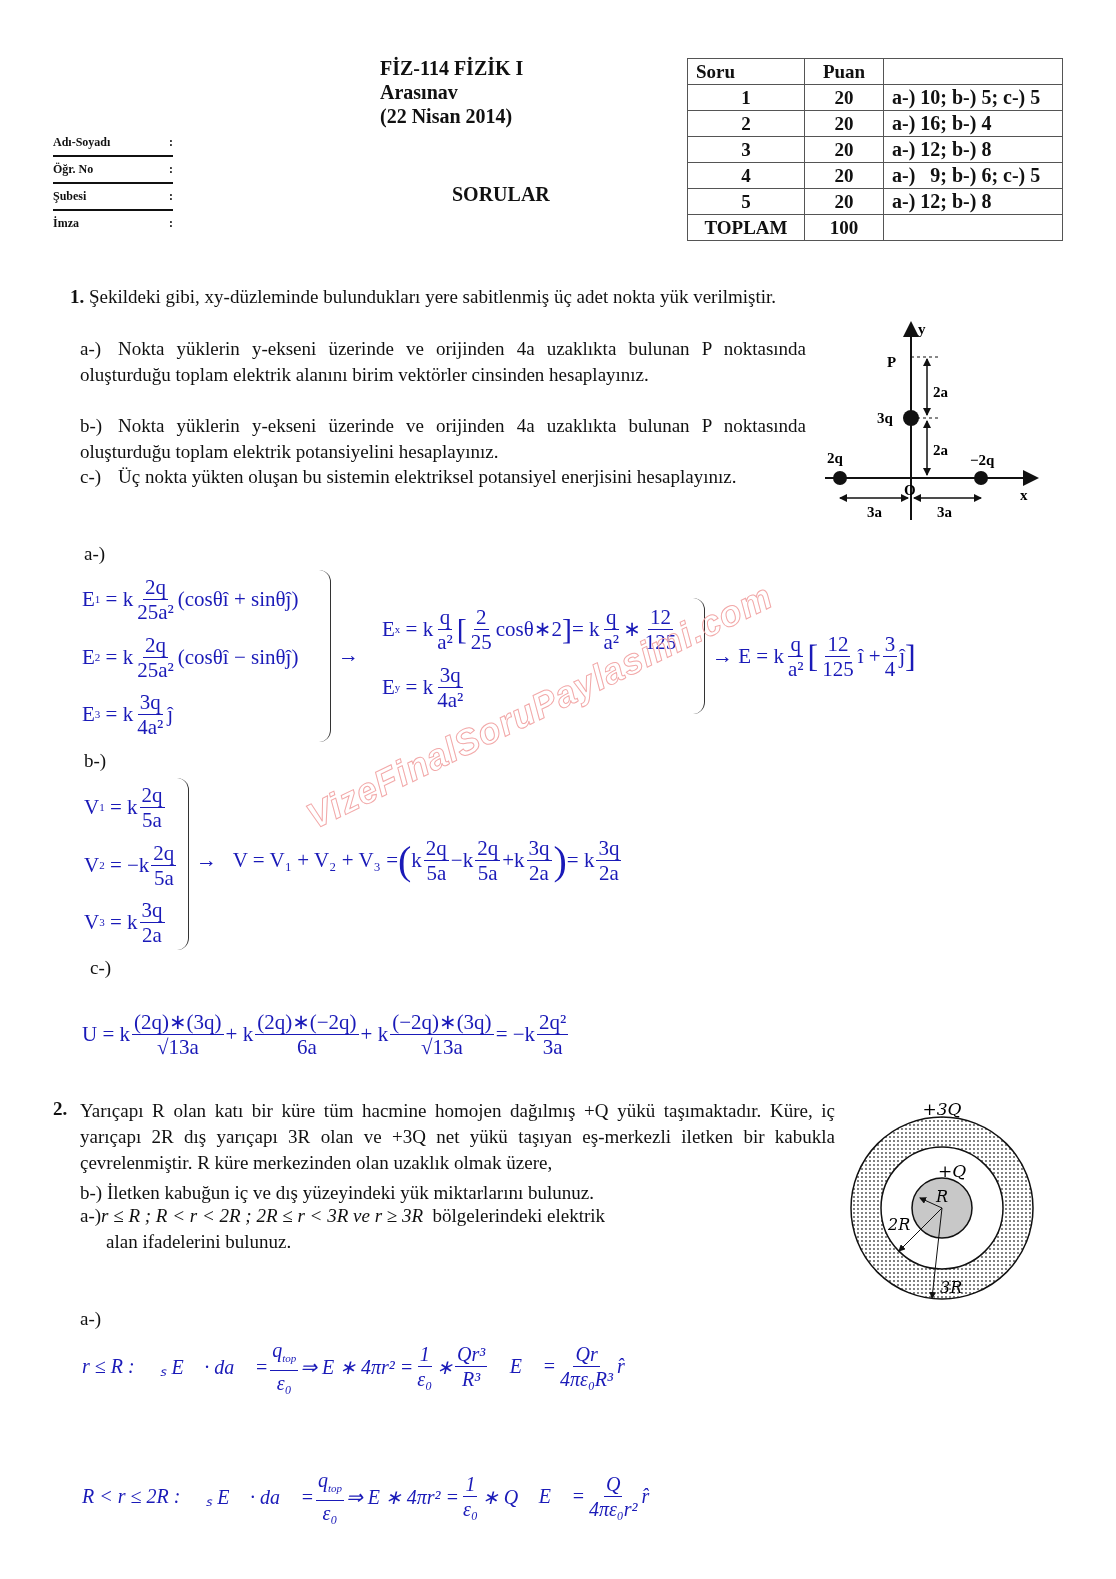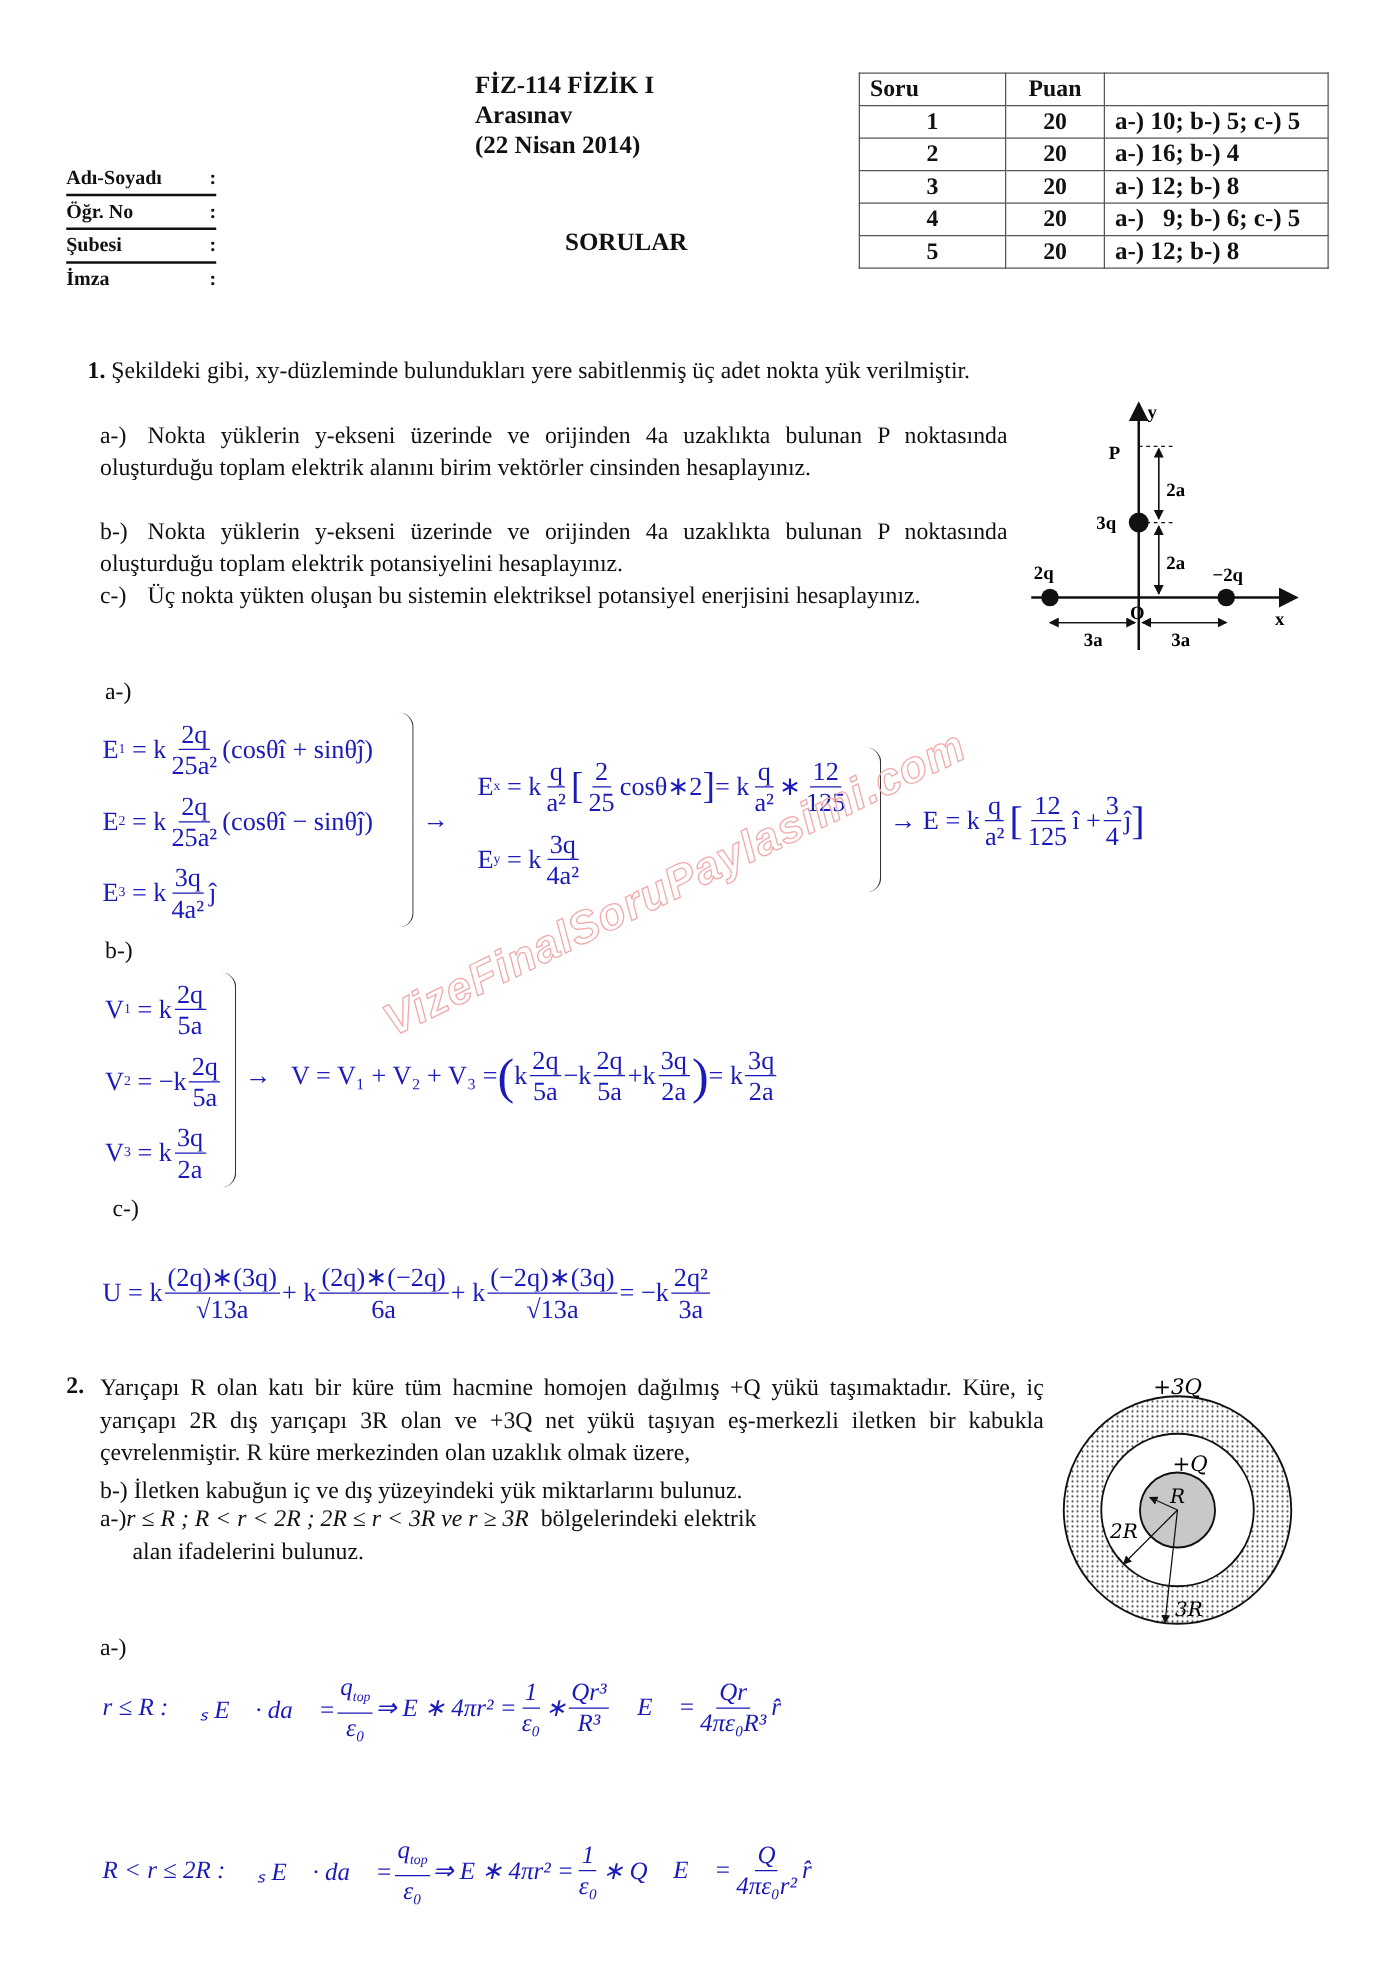--- a/index.html
+++ b/index.html
@@ -1,20 +1,20 @@
 <!DOCTYPE html>
 <html><head>
 <meta charset="utf-8">
 <style>
   html,body{margin:0;padding:0;background:#fff;}
   body{width:1116px;height:1579px;position:relative;overflow:hidden;font-family:"Liberation Serif","DejaVu Serif",serif;color:#111;}
   .abs{position:absolute;}
   .b{font-weight:bold;}
   .hdr-title{left:380px;top:56px;width:260px;font-weight:bold;font-size:20px;line-height:24px;}
-  .stud{left:53px;top:130px;font-weight:bold;font-size:16px;line-height:25px;}
+  .stud{left:53px;top:130px;font-weight:bold;font-size:12px;line-height:25px;}
   .stud .row{display:flex;width:120px;justify-content:space-between;}
   .stud .row.u{border-bottom:2px solid #111;}
   .sorular{left:452px;top:183px;font-weight:bold;font-size:20px;}
   table.score{position:absolute;left:687px;top:58px;border-collapse:collapse;font-weight:bold;font-size:19px;}
   table.score td{border:1px solid #555;height:25px;padding:0 8px;}
   table.score td.c1{width:100px;text-align:center;margin-top:16px;}
   table.score td.c2{width:62px;text-align:center;}
   table.score td.c3{width:162px;font-size:20px;}
   .q{font-size:19px;line-height:25.5px;}
   .q1{left:70px;top:284px;}
@@ -83,20 +83,25 @@
       </tr>
   <tr>
         <td class="c1">4</td>
         <td class="c2">20</td>
         <td class="c3" style="white-space:pre">a-)   9; b-) 6; c-) 5</td>
       </tr>
   <tr>
         <td class="c1">5</td>
         <td class="c2">20</td>
         <td class="c3">a-) 12; b-) 8</td>
+      </tr>
+  <tr>
+        <td class="c1">TOPLAM</td>
+        <td class="c2">100</td>
+        <td class="c3" style="border-left:none"></td>
       </tr>
 </tbody>
   </table>
 
 <div class="abs q q1">
   <span class="b">1.</span>
   <span>Şekildeki gibi, xy-düzleminde bulundukları yere sabitlenmiş üç adet nokta yük verilmiştir.</span>
 </div>
 <div class="abs sub" style="top:336px"><span class="lbl">a-)</span><span>Nokta yüklerin y-ekseni üzerinde ve orijinden 4a uzaklıkta bulunan P noktasında oluşturduğu toplam elektrik alanını birim vektörler cinsinden hesaplayınız.</span></div>
 <div class="abs sub" style="top:413px"><span class="lbl">b-)</span><span>Nokta yüklerin y-ekseni üzerinde ve orijinden 4a uzaklıkta bulunan P noktasında oluşturduğu toplam elektrik potansiyelini hesaplayınız.</span></div>

